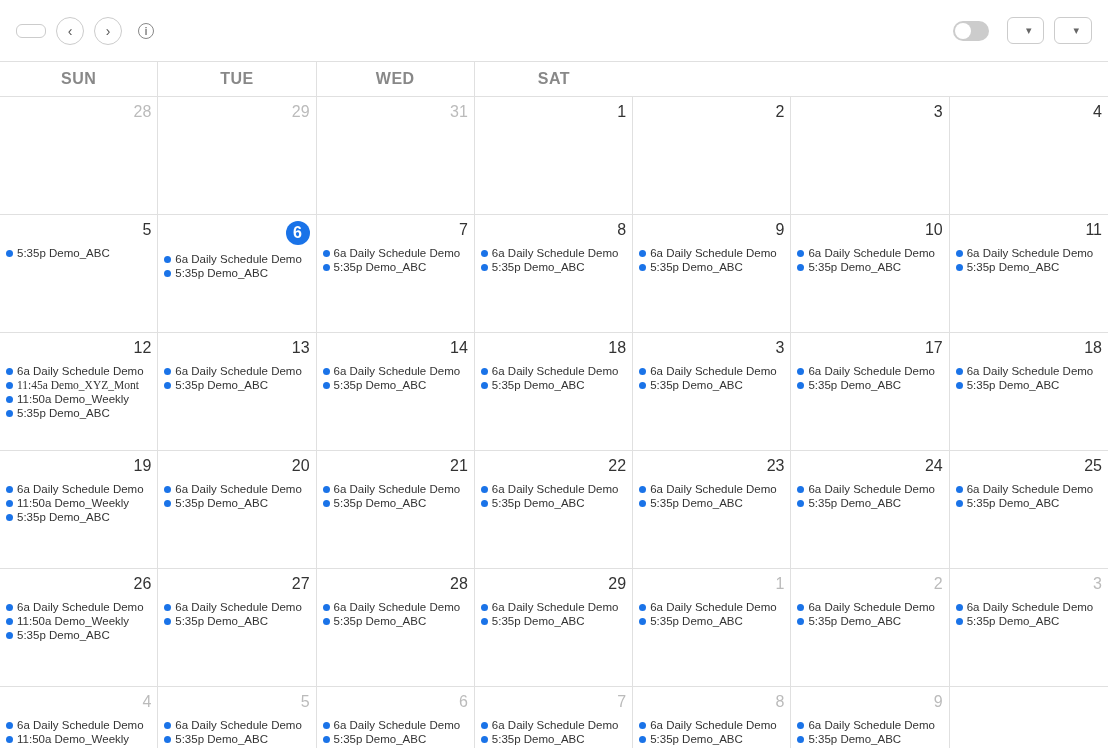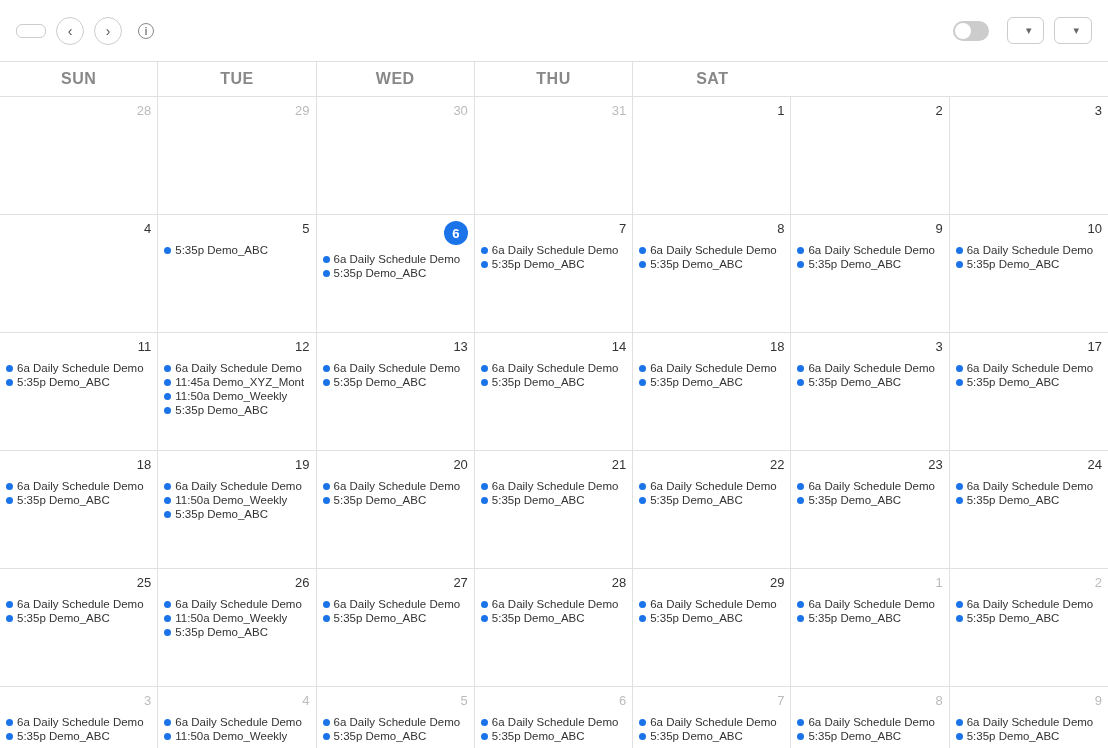--- a/index.html
+++ b/index.html
@@ -125,21 +125,21 @@
     .calendar-cell {
       border-right: 1px solid #e0e0e0;
       border-bottom: 1px solid #e0e0e0;
       padding: 6px 6px 8px 6px;
       min-height: 118px;
       vertical-align: top;
     }
     .calendar-cell:nth-child(7n) { border-right: none; }
 
     .cell-date {
-      font-size: 13px;
+      font-size: 16px;
       font-weight: 500;
       color: #333;
       margin-bottom: 4px;
       text-align: right;
     }
     .cell-date.other-month { color: #bbb; }
     .cell-date.today-circle {
       display: inline-flex;
       align-items: center;
       justify-content: center;
@@ -201,42 +201,36 @@
   <button class="dropdown-btn">
     <span></span>
     <span class="arrow">▾</span>
   </button>
 </div>
 
 <div class="day-header" id="day-headers">
     <div class="day-header-cell">SUN</div>
     <div class="day-header-cell">TUE</div>
     <div class="day-header-cell">WED</div>
-    <div class="day-header-cell">THU</div>
     <div class="day-header-cell">SAT</div>
   </div>
 
 <div class="calendar-grid" id="calendar-grid">
     <div class="calendar-cell">
       <div class="cell-date-row">
         <span class="cell-date other-month">28</span>
       </div>
     </div>
     <div class="calendar-cell">
       <div class="cell-date-row">
         <span class="cell-date other-month">29</span>
       </div>
     </div>
     <div class="calendar-cell">
       <div class="cell-date-row">
-        <span class="cell-date other-month">30</span>
-      </div>
-    </div>
-    <div class="calendar-cell">
-      <div class="cell-date-row">
         <span class="cell-date other-month">31</span>
       </div>
     </div>
     <div class="calendar-cell">
       <div class="cell-date-row">
         <span class="cell-date">1</span>
       </div>
     </div>
     <div class="calendar-cell">
       <div class="cell-date-row">
@@ -343,21 +337,21 @@
     <div class="calendar-cell">
       <div class="cell-date-row">
         <span class="cell-date">12</span>
       </div>
       <div class="event">
         <span class="event-dot dot-blue"></span>
         <span style="overflow: hidden; text-overflow: ellipsis; white-space: nowrap;">6a Daily Schedule Demo</span>
       </div>
       <div class="event">
         <span class="event-dot dot-blue"></span>
-        <span style="overflow: hidden; text-overflow: ellipsis; white-space: nowrap;">11:45a Demo_XYZ_Mont</span>
+        <span style="overflow: hidden; text-overflow: ellipsis; white-space: nowrap; font-family: Liberation Serif, serif;">11:45a Demo_XYZ_Mont</span>
       </div>
       <div class="event">
         <span class="event-dot dot-blue"></span>
         <span style="overflow: hidden; text-overflow: ellipsis; white-space: nowrap;">11:50a Demo_Weekly</span>
       </div>
       <div class="event">
         <span class="event-dot dot-blue"></span>
         <span style="overflow: hidden; text-overflow: ellipsis; white-space: nowrap;">5:35p Demo_ABC</span>
       </div>
     </div>

